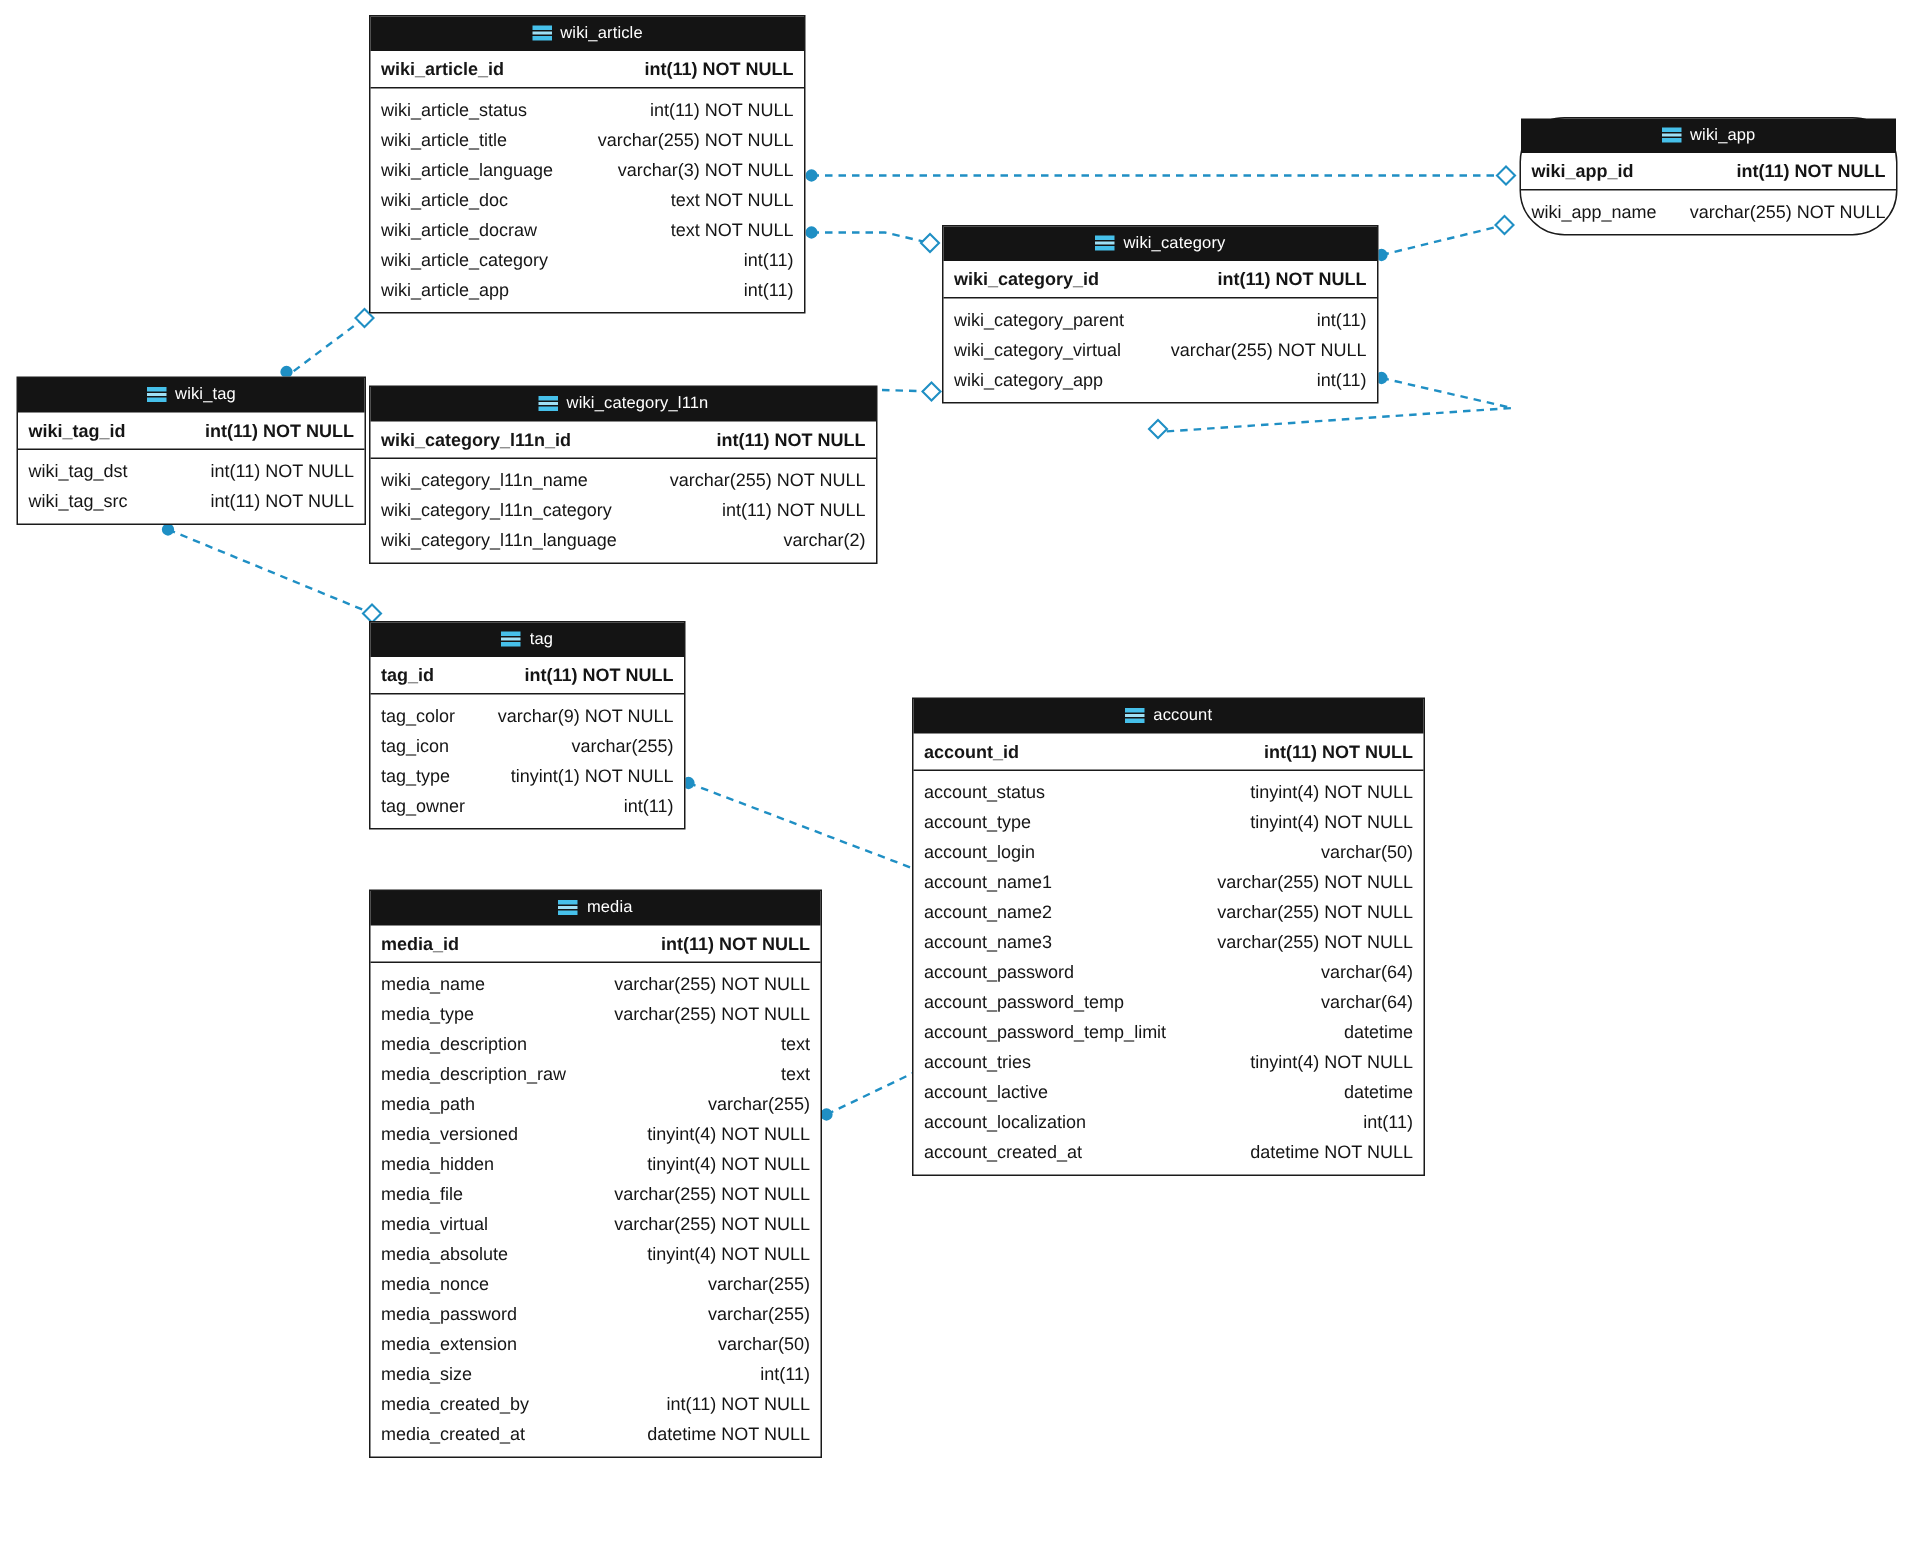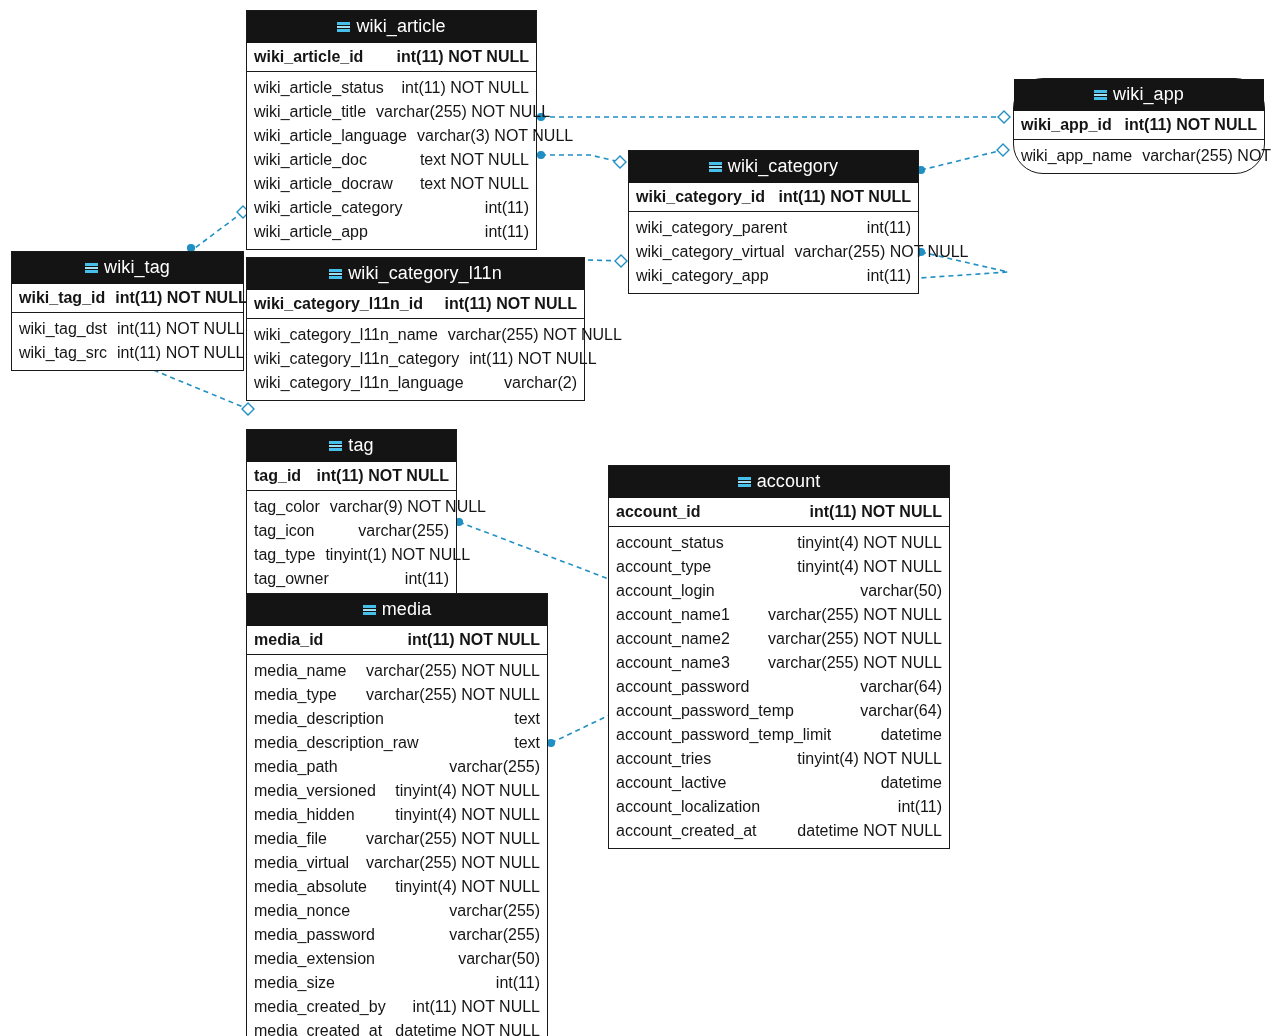--- a/index.html
+++ b/index.html
@@ -28,21 +28,21 @@
   .entity {
     position: absolute;
     background: #ffffff;
     border: 1px solid #1a1a1a;
     box-sizing: border-box;
     box-shadow: 0 0 0 0 rgba(0,0,0,0);
   }
   .entity-header {
     background: #141414;
     color: #ffffff;
-    font-size: 18px;
+    font-size: 11px;
     text-align: left;
     padding: 5px 6px 6px 6px;
     display: flex;
     align-items: center;
     justify-content: center;
     gap: 6px;
     letter-spacing: 0.1px;
   }
   .tbl-icon {
     display: inline-block;
@@ -58,21 +58,21 @@
     width: 13px;
     background: #46c0ea;
   }
   .tbl-icon i.r1 { top: 0; height: 3px; }
   .tbl-icon i.r2 { top: 4px; height: 2px; background: #9fe0f5; }
   .tbl-icon i.r3 { top: 7px; height: 3px; background: #46c0ea; }
   .pk-row, .col-row {
     display: flex;
     justify-content: space-between;
     align-items: baseline;
-    font-size: 16px;
+    font-size: 12px;
     color: #151515;
     padding: 3px 7px 3px 7px;
     gap: 10px;
     white-space: nowrap;
   }
   .pk-row {
     font-weight: bold;
     border-bottom: 1px solid #1a1a1a;
     padding-top: 5px;
     padding-bottom: 5px;
@@ -274,21 +274,21 @@
           <span class="col-name">wiki_category_l11n_category</span>
           <span class="col-type">int(11) NOT NULL</span>
         </div>
       <div class="col-row">
           <span class="col-name">wiki_category_l11n_language</span>
           <span class="col-type">varchar(2)</span>
         </div>
     </div>
   </div>
 
-  <div class="entity" style="left:246px; top:414px; width:211px;margin-top:15px;">
+  <div class="entity" style="left:246px; top:414px; width:211px;">
     <div class="entity-header">
       <span class="tbl-icon">
           <i class="r1"></i>
           <i class="r2"></i>
           <i class="r3"></i>
         </span>
       <span>tag</span>
     </div>
     <div class="pk-row">
       <span class="col-name">tag_id</span>

